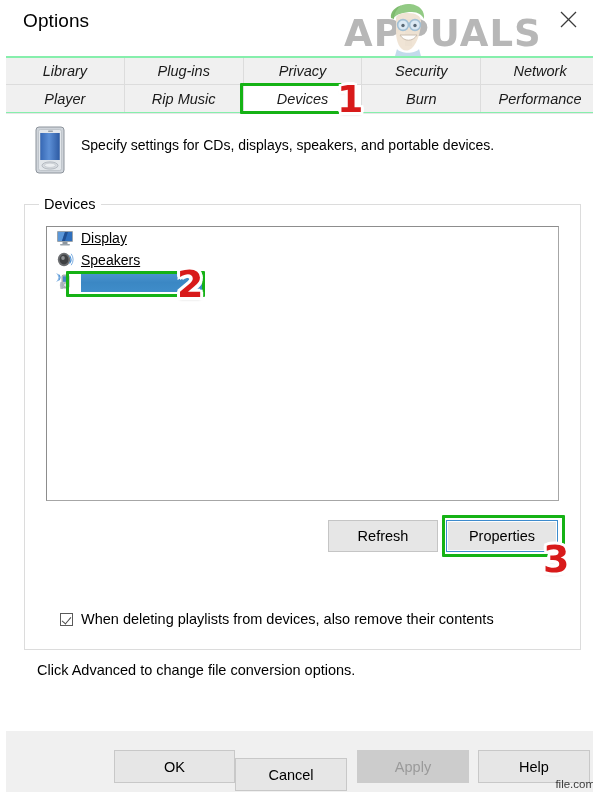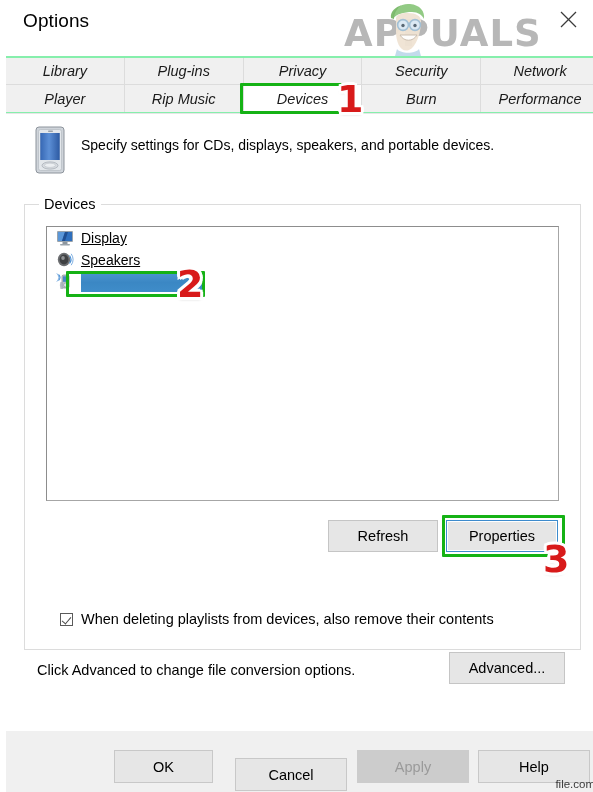--- a/index.html
+++ b/index.html
@@ -277,21 +277,21 @@
     font-size: 14.5px;
     color: #000000;
     background: #e6e6e6;
     border: 1px solid #c8c8c8;
     box-sizing: border-box;
     display: flex;
     align-items: center;
     justify-content: center;
     cursor: default;
   }
-  #btn-ok     { left: 108px; width: 99px; }
+  #btn-ok     { left: 108px; width: 121px; }
   #btn-cancel { left: 229px; width: 112px; margin-top: 8px; }
   #btn-apply  { left: 351px; width: 112px; background: #cccccc; border-color: #cccccc; color: #9a9a9a; }
   #btn-help   { left: 472px; width: 112px; }
 
   #site-watermark {
     position: absolute;
     right: 4px; bottom: 2px;
     font-size: 11.5px;
     color: #3b3b3b;
     font-family: "Liberation Sans", sans-serif;
@@ -460,23 +460,20 @@
       <span>Properties</span>
     </div>
 
     <div id="checkbox-row">
       <span id="checkbox-box"></span>
       <span id="checkbox-label">When deleting playlists from devices, also remove their contents</span>
     </div>
 
     <div id="advanced-text">Click Advanced to change file conversion options.</div>
 
-    <div class="btn" id="btn-advanced">
-      <span>Advanced...</span>
-    </div>
 
   </div>
 
   <div id="footer"></div>
 
   <div class="footer-btn" id="btn-ok">
     <span>OK</span>
   </div>
   <div class="footer-btn" id="btn-cancel">
     <span>Cancel</span>

